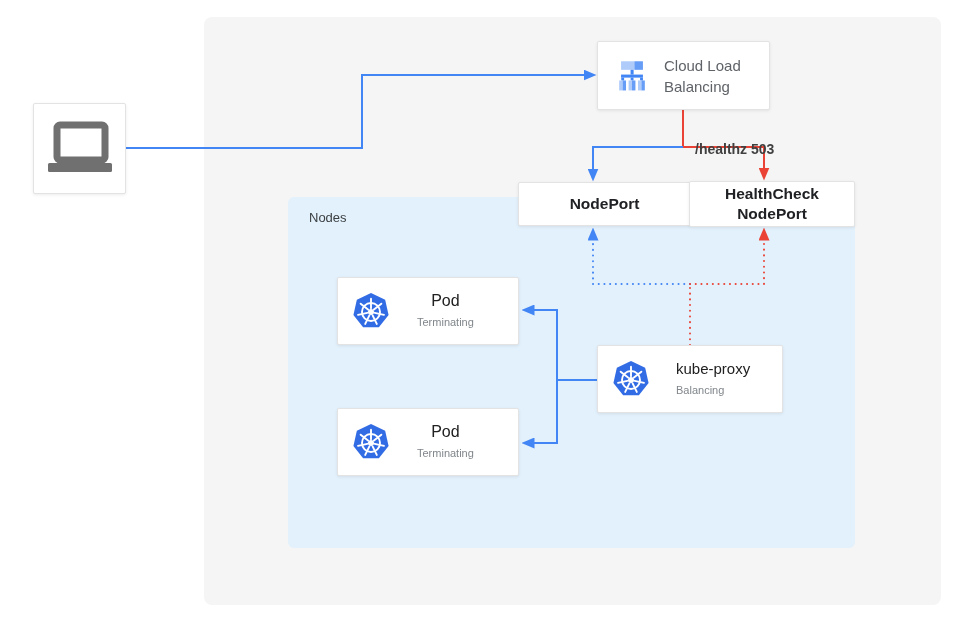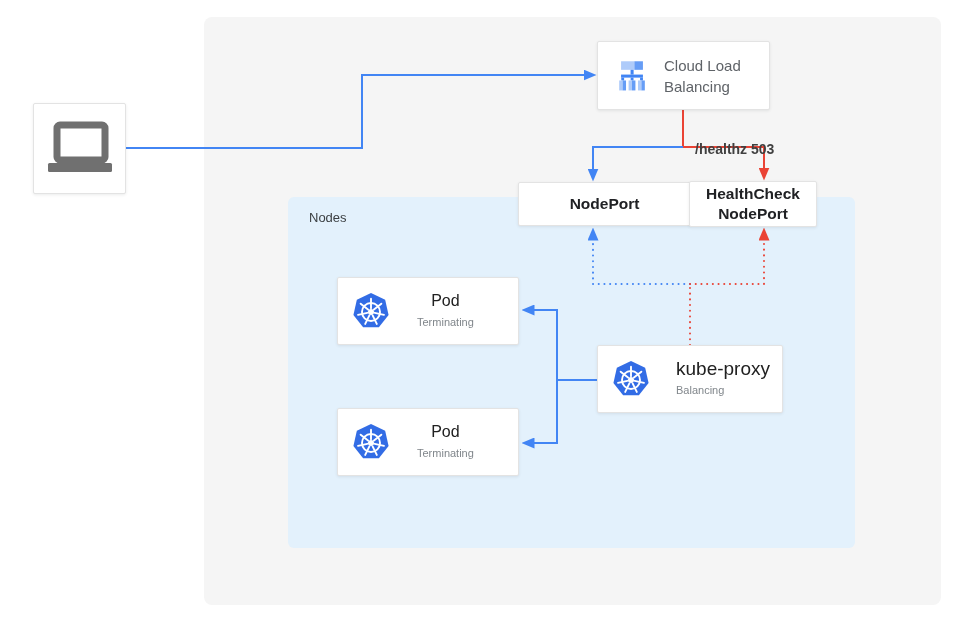--- a/index.html
+++ b/index.html
@@ -82,41 +82,41 @@
 
   .port-box {
     justify-content: center;
     text-align: center;
     font-weight: bold;
     font-size: 15.5px;
     color: #202124;
     line-height: 20px;
   }
   .nodeport-box    { left: 518px; top: 182px; width: 173px; height: 44px; }
-  .healthcheck-box { left: 689px; top: 181px; width: 128px; height: 46px; padding: 0 18px; }
+  .healthcheck-box { left: 689px; top: 181px; width: 166px; height: 46px; padding: 0 18px; }
 
   .healthz-label {
     position: absolute;
     left: 695px; top: 121px;
     font-size: 14px;
     font-weight: bold;
     color: #404040;
     z-index: 3;
     margin-top: 20px;
   }
 
   .pod-box { left: 337px; top: 277px; width: 182px; height: 68px; padding-left: 14px; text-align: center; }
   .pod-box.second { top: 408px; }
   .kproxy-box { left: 597px; top: 345px; width: 186px; height: 68px; padding-left: 14px; }
 
   .stack { display: flex; flex-direction: column; justify-content: center; }
   .pod-box .stack { margin-left: 27px; }
   .kproxy-box .stack { margin-left: 26px; }
   .stack .title { font-size: 16px; color: #212121; line-height: 22px; }
-  .kproxy-box .stack .title { font-size: 19px; }
+  .kproxy-box .stack .title { font-size: 15px; }
   .stack .subtitle { font-size: 11px; color: #80868B; line-height: 21px; }
 </style>
 </head>
 <body>
 
 <div id="canvas">
 
   <div class="outer-panel"></div>
   <div class="nodes-panel"></div>
   <div class="nodes-label">Nodes</div>

